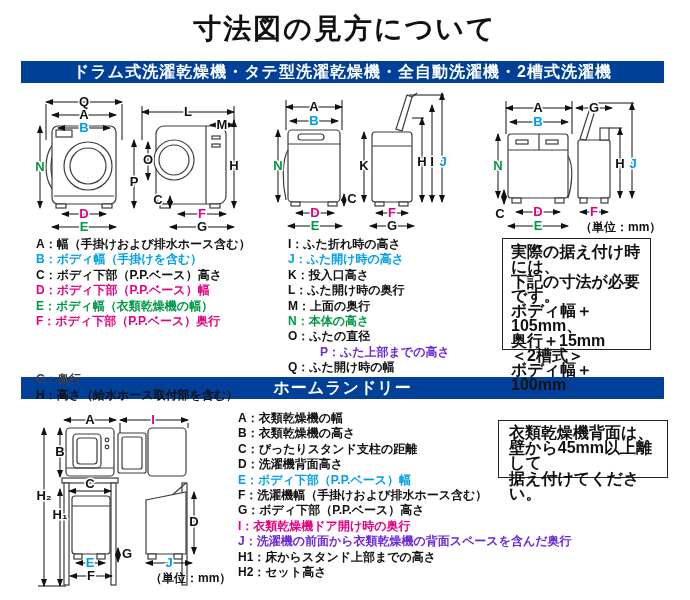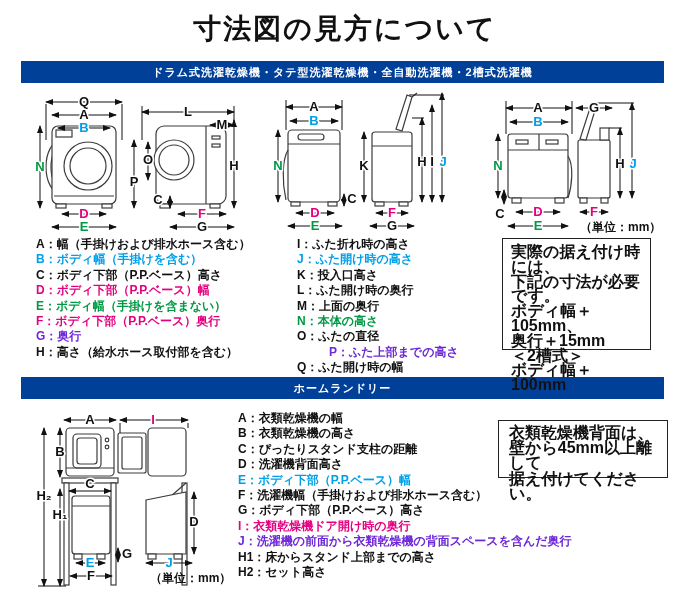--- a/index.html
+++ b/index.html
@@ -6,29 +6,29 @@
   .page {
     position:relative; width:690px; height:600px; background:#ffffff; overflow:hidden;
     font-family:"Liberation Sans","DejaVu Sans",sans-serif; color:#111;
   }
   .page-title {
     position:absolute; top:10px; left:0; width:690px; text-align:center;
     font-size:28px; font-weight:bold; letter-spacing:2px;
   }
   .bar {
     position:absolute; left:21px; width:643px; height:22px; background:#004098;
-    color:#fff; font-size:11px; font-weight:bold; text-align:center; line-height:22px;
+    color:#fff; font-size:16px; font-weight:bold; text-align:center; line-height:22px;
     letter-spacing:1px; white-space:nowrap;
   }
   .bar1 { top:61px; }
   .bar2 { top:377px; }
   .legend { position:absolute; }
   .legend-line { font-size:12px; font-weight:bold; line-height:15.4px; white-space:nowrap; }
   .legend1-left  { left:36px;  top:237px; }
-  .legend1-right { left:297px; top:237px; }
+  .legend1-right { left:288px; top:237px; }
   .legend2       { left:238px; top:411px; }
   .notebox {
     position:absolute; border:1px solid #222; box-sizing:border-box;
     font-size:16px; font-weight:bold; background:#fff;
   }
   .notebox1 { left:502px; top:238px; width:149px; height:112px; padding:6px 4px 0 8px; line-height:14.8px; }
   .notebox2 { left:498px; top:420px; width:170px; height:58px;  padding:4px 4px 0 10px; line-height:15.2px; }
   .diagram-svg { position:absolute; left:0; top:0; }
   .dims line { stroke:#111; stroke-width:1; }
   .guide { stroke:#999; stroke-width:0.7; }
@@ -277,23 +277,23 @@
     </g>
 
     <text class="unit" x="150" y="582">（単位：mm）</text>
   </svg>
 
   <div class="legend legend1-left">
     <div class="legend-line" style="color: rgb(17, 17, 17);">A：幅（手掛けおよび排水ホース含む）</div>
     <div class="legend-line" style="color: rgb(0, 160, 233);">B：ボディ幅（手掛けを含む）</div>
     <div class="legend-line" style="color: rgb(17, 17, 17);">C：ボディ下部（P.P.ベース）高さ</div>
     <div class="legend-line" style="color: rgb(228, 0, 127);">D：ボディ下部（P.P.ベース）幅</div>
-    <div class="legend-line" style="color: rgb(0, 153, 68);">E：ボディ幅（手掛けを含まない）</div>
+    <div class="legend-line" style="color: rgb(0, 153, 68);">E：ボディ幅（衣類乾燥機の幅）</div>
     <div class="legend-line" style="color: rgb(228, 0, 127);">F：ボディ下部（P.P.ベース）奥行</div>
-    <div class="legend-line" style="color: #6d28d9;">G：奥行</div>
+    <div class="legend-line" style="color: #404040; margin-top: 43px;">G：奥行</div>
     <div class="legend-line" style="color: rgb(17, 17, 17);">H：高さ（給水ホース取付部を含む）</div>
   </div>
 
   <div class="legend legend1-right">
     <div class="legend-line" style="color: rgb(17, 17, 17);">I：ふた折れ時の高さ</div>
     <div class="legend-line" style="color: rgb(0, 160, 233);">J：ふた開け時の高さ</div>
     <div class="legend-line" style="color: rgb(17, 17, 17);">K：投入口高さ</div>
     <div class="legend-line" style="color: rgb(17, 17, 17);">L：ふた開け時の奥行</div>
     <div class="legend-line" style="color: rgb(17, 17, 17);">M：上面の奥行</div>
     <div class="legend-line" style="color: rgb(0, 153, 68);">N：本体の高さ</div>

